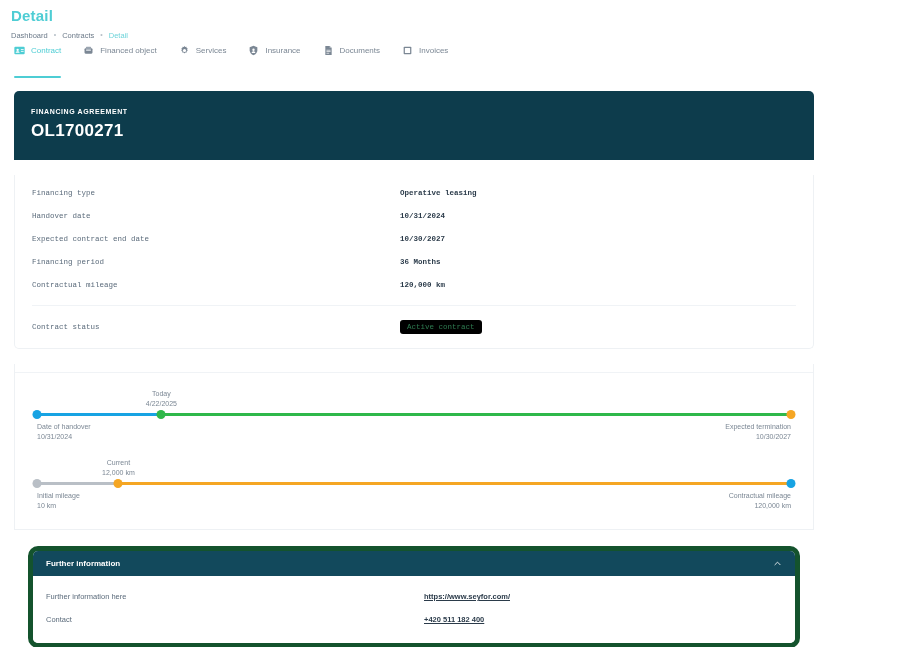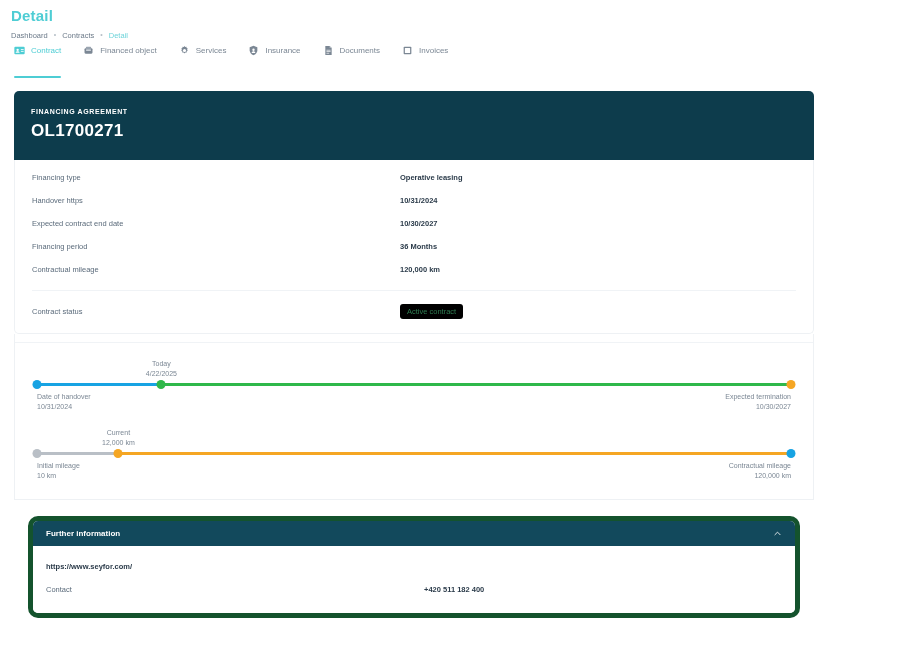--- a/index.html
+++ b/index.html
@@ -90,26 +90,27 @@
   .banner-number {
     font-size: 17px;
     font-weight: bold;
     color: #ffffff;
     margin-top: 6px;
     letter-spacing: 0.3px;
   }
 
   
   .detail-card {
-    margin: 0 6px;
+    margin: 15px 6px;
     background: #ffffff;
     border: 1px solid #eef1f4;
     border-top: none;
     border-radius: 0 0 5px 5px;
     padding: 6px 0 10px 0;
+    font-family: Liberation Mono, monospace;
   }
 
   .row {
     display: flex;
     align-items: center;
     height: 23px;
     padding: 0 17px;
   }
   .row .label {
     font-size: 7.5px;
@@ -227,20 +228,21 @@
   .fi-row .label {
     font-size: 7.5px;
     color: #5b6b7b;
     width: 378px;
     flex: 0 0 378px;
   }
   .fi-row .value {
     font-size: 7.5px;
     font-weight: bold;
     color: #2b3b4a;
+    text-decoration: underline;
   }
 </style>
 </head>
 <body>
 
 <div class="page">
 
   <div class="page-title">Detail</div>
 
   <div class="breadcrumb">
@@ -329,21 +331,21 @@
   </div>
 
   <div class="detail-card">
 
     <div class="row">
       <div class="label">Financing type</div>
       <div class="value">Operative leasing</div>
     </div>
 
     <div class="row">
-      <div class="label">Handover https</div>
+      <div class="label">Handover date</div>
       <div class="value">10/31/2024</div>
     </div>
 
     <div class="row">
       <div class="label">Expected contract end date</div>
       <div class="value">10/30/2027</div>
     </div>
 
     <div class="row">
       <div class="label">Financing period</div>
@@ -421,20 +423,21 @@
     <div class="fi-head">
       <span class="fi-title">Further information</span>
       <span class="fi-chevron">
         <svg width="9" height="9" viewBox="0 0 16 16">
           <path d="M3.4 10.2L8 5.6l4.6 4.6" stroke="#ffffff" stroke-width="1.5" fill="none" stroke-linecap="round" stroke-linejoin="round"></path>
         </svg>
       </span>
     </div>
     <div class="fi-body">
       <div class="fi-row">
+        <div class="label">Further information here</div>
         <div class="value">https://www.seyfor.com/</div>
       </div>
       <div class="fi-row">
         <div class="label">Contact</div>
         <div class="value">+420 511 182 400</div>
       </div>
     </div>
   </div>
 
 </div>

